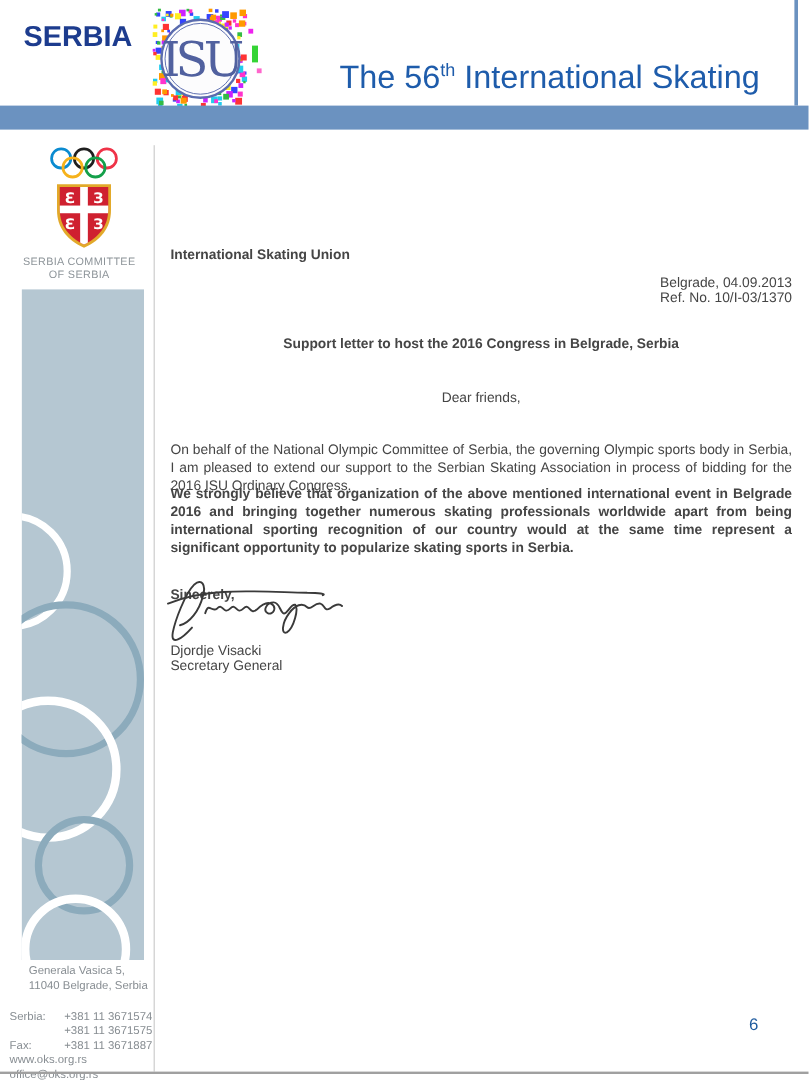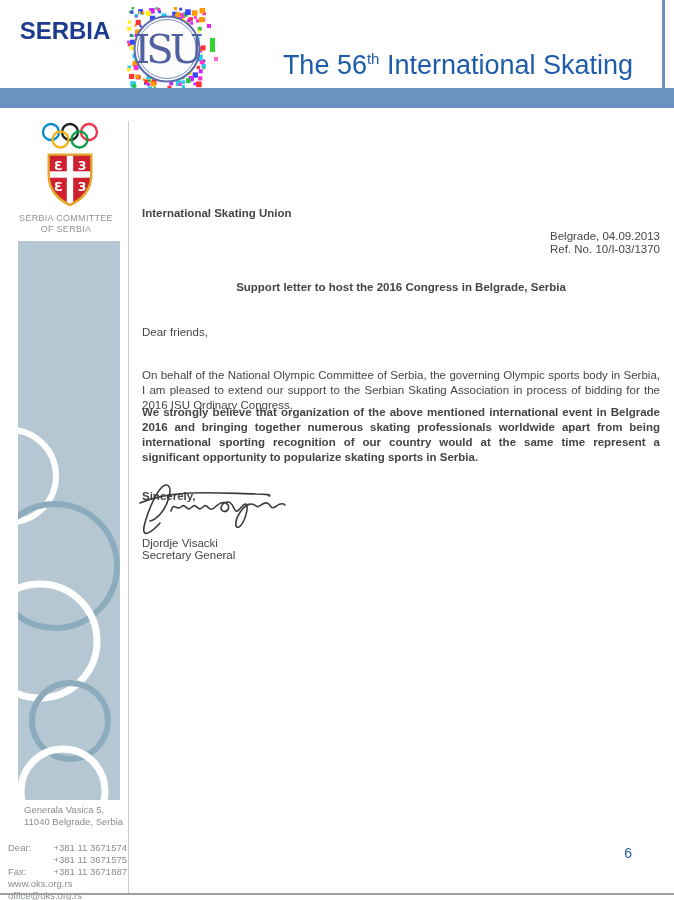--- a/index.html
+++ b/index.html
@@ -37,21 +37,21 @@
   .contacts{position:absolute;left:8px;top:842px;width:119px;font-size:9.5px;line-height:12px;color:#878d92;}
   .c-row{display:flex;justify-content:space-between;}
   .edge-line{position:absolute;left:128px;top:121px;width:1px;height:772px;background:#ccc;}
 
   
   .letter-text{position:absolute;left:142px;width:518px;font-size:11.5px;color:#454545;}
   .recipient{top:207px;font-weight:bold;}
   .dateblock{position:absolute;right:14px;top:230px;text-align:right;font-size:11.5px;
     line-height:13px;color:#454545;}
   .subject{top:281px;text-align:center;font-weight:bold;}
-  .salutation{top:326px;}
+  .salutation{top:326px;text-align:center;}
   .para1{top:368px;text-align:justify;line-height:15px;}
   .para2{top:405px;text-align:justify;line-height:15px;font-weight:bold;}
   .closing{top:490px;font-weight:bold;}
   .signature{position:absolute;left:138px;top:477px;}
   .signer-name{top:537px;}
   .signer-title{top:549px;}
 
   
   .page-number{position:absolute;right:42px;top:845px;font-size:14px;color:var(--page-number-blue);}
   .bottom-line{position:absolute;left:0;top:893px;width:674px;height:2px;background:#a0a0a0;}
@@ -357,21 +357,21 @@
     <circle class="ring-white" cx="45" cy="550" r="42" stroke-width="7"></circle>
   </svg>
 
   <div class="addr">
     <div>Generala Vasica 5,</div>
     <div>11040 Belgrade, Serbia</div>
   </div>
 
   <div class="contacts">
     <div class="c-row">
-      <span>Dear:</span>
+      <span>Serbia:</span>
       <span>+381 11 3671574</span>
     </div>
     <div class="c-row">
       <span></span>
       <span>+381 11 3671575</span>
     </div>
     <div class="c-row">
       <span>Fax:</span>
       <span>+381 11 3671887</span>
     </div>

